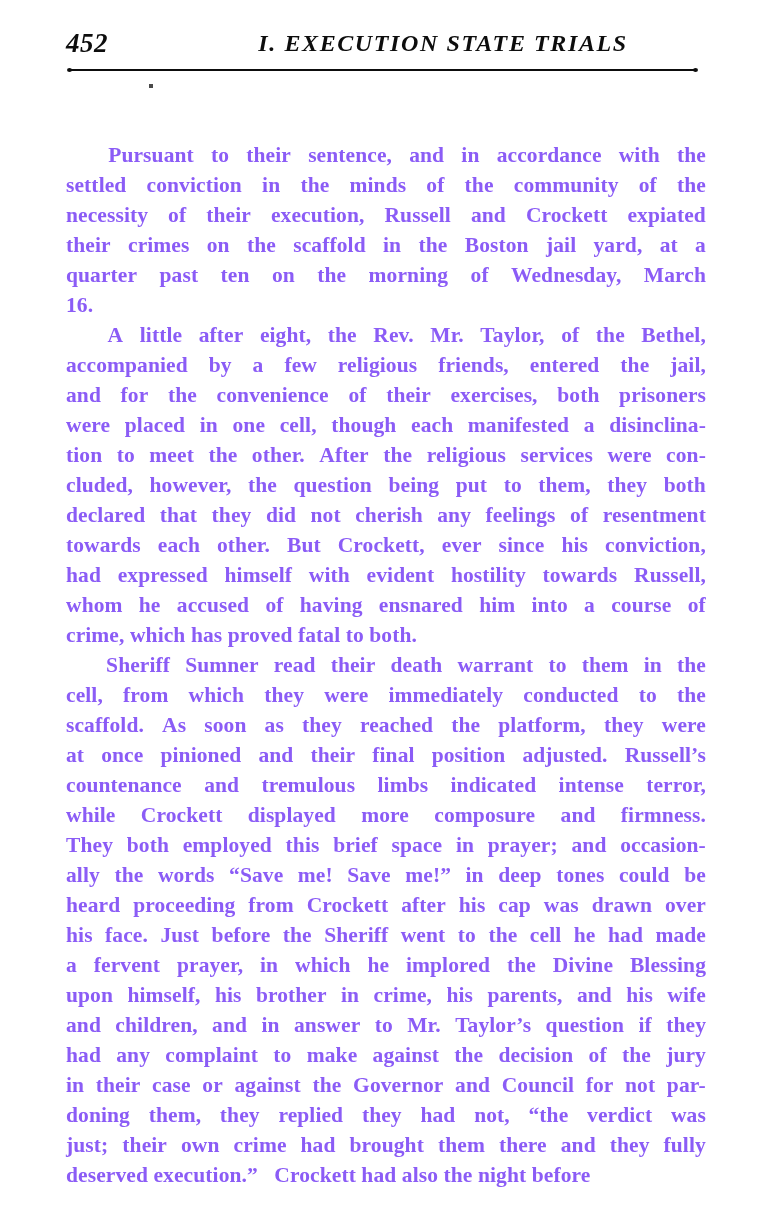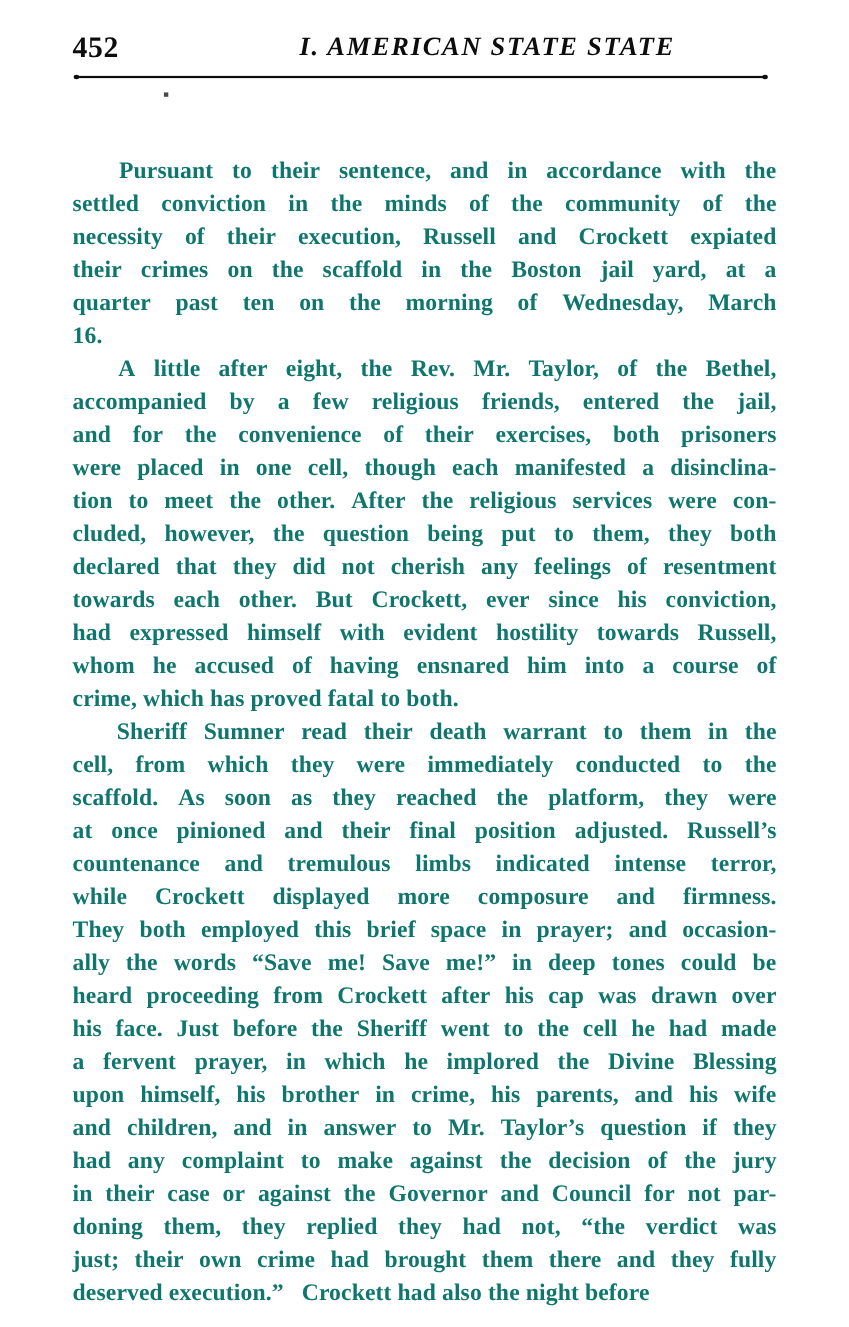--- a/index.html
+++ b/index.html
@@ -29,20 +29,21 @@
   }
   .folio {
     position: absolute;
     left: 0;
     top: 0;
     font-size: 27px;
     font-weight: 700;
     letter-spacing: 0.5px;
     line-height: 34px;
     color: #0d0d0d;
+    font-style: italic;
   }
   .runtitle {
     position: absolute;
     left: 120px;
     top: 0;
     width: 514px;
     text-align: center;
     font-size: 24px;
     font-weight: 700;
     font-style: italic;
@@ -110,21 +111,21 @@
     position: absolute;
     left: 66px;
     top: 140px;
     width: 640px;
   }
   .para {
     margin: 0;
     font-size: 21.5px;
     line-height: 30px;
     font-weight: 700;
-    color: #0f766e;
+    color: #8b5cf6;
     text-align: left;
     white-space: pre-wrap;
     letter-spacing: 0.1px;
   }
   .para .line {
     display: block;
     white-space: pre;
   }
   .para .line.j {
     
@@ -135,21 +136,21 @@
   .para .line.j > span { white-space: pre; }
   .indent { display: inline-block; width: 25px; }
 </style>
 </head>
 <body>
 
 <div class="page">
 
   <div class="runhead">
     <div class="folio">452</div>
-    <div class="runtitle">I.  AMERICAN STATE STATE</div>
+    <div class="runtitle">I.  EXECUTION STATE TRIALS</div>
   </div>
 
   <div class="headrule">
     <div class="cap left"></div>
     <div class="bar"></div>
     <div class="cap right"></div>
   </div>
 
   <div class="speck"></div>
 

